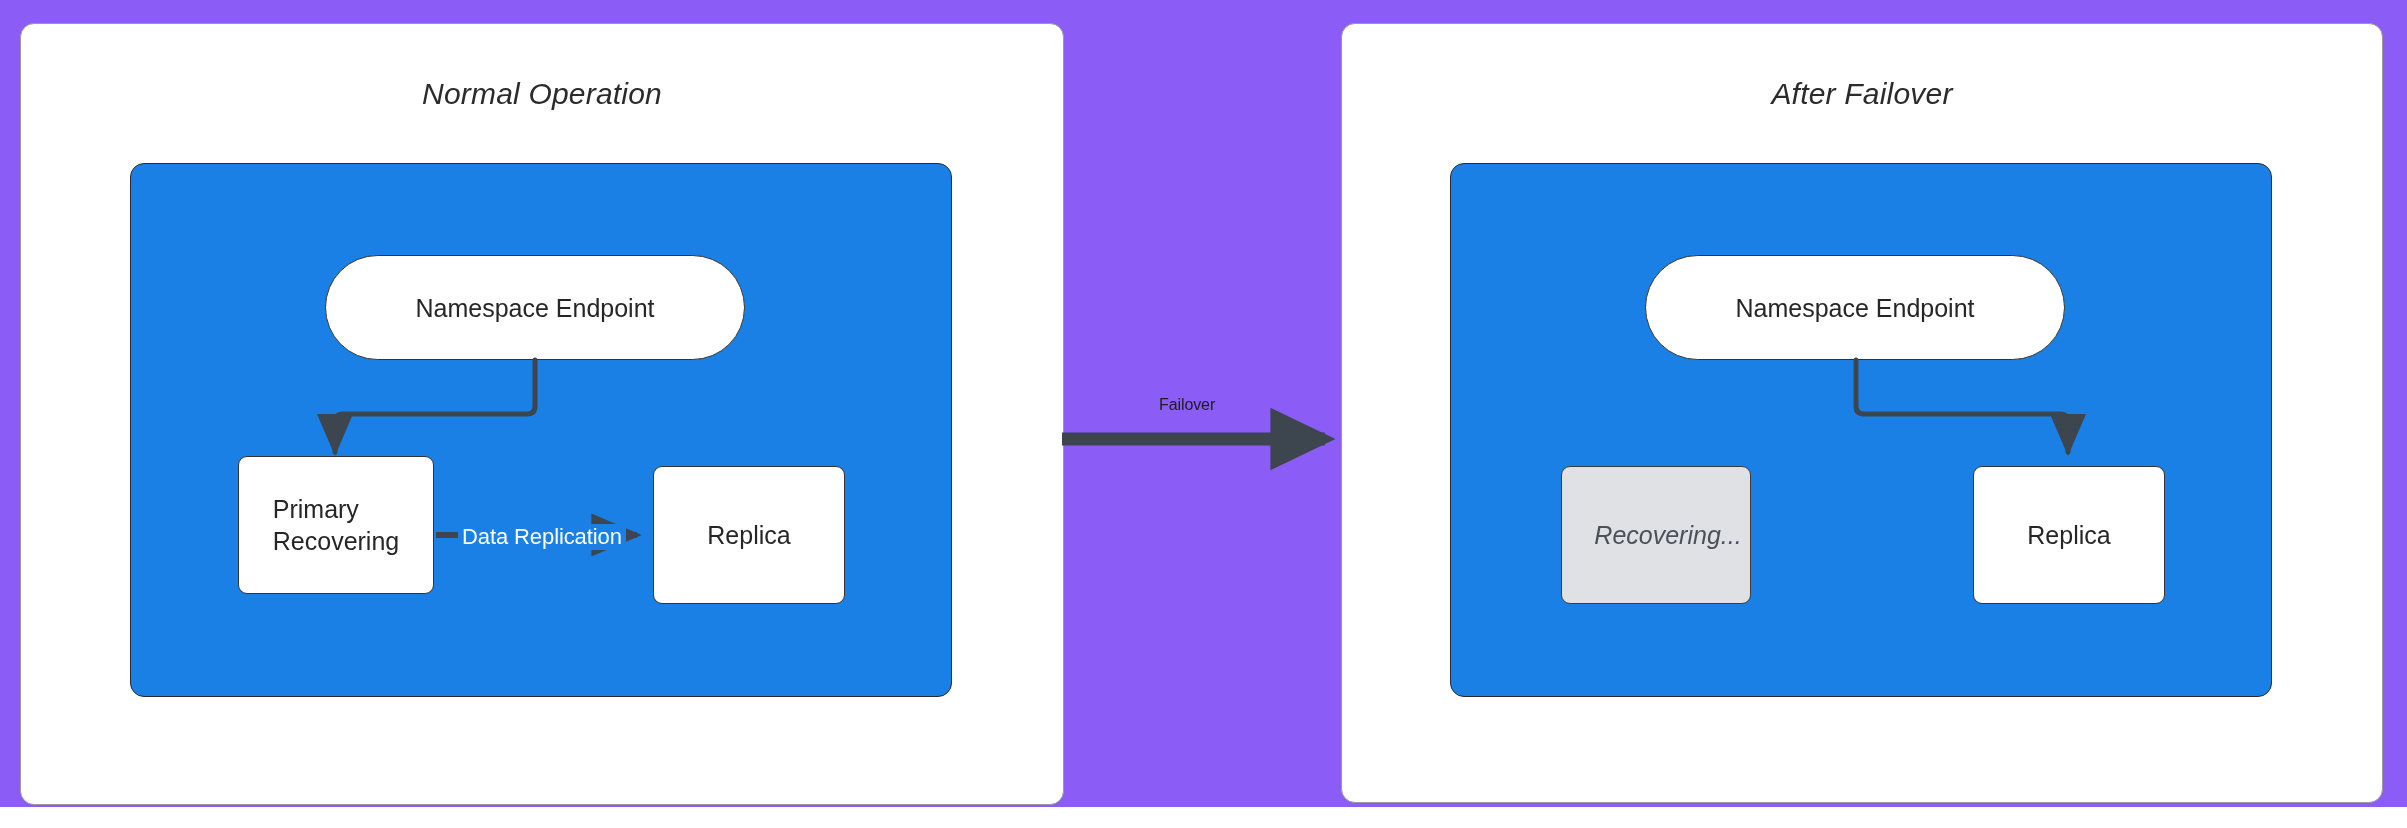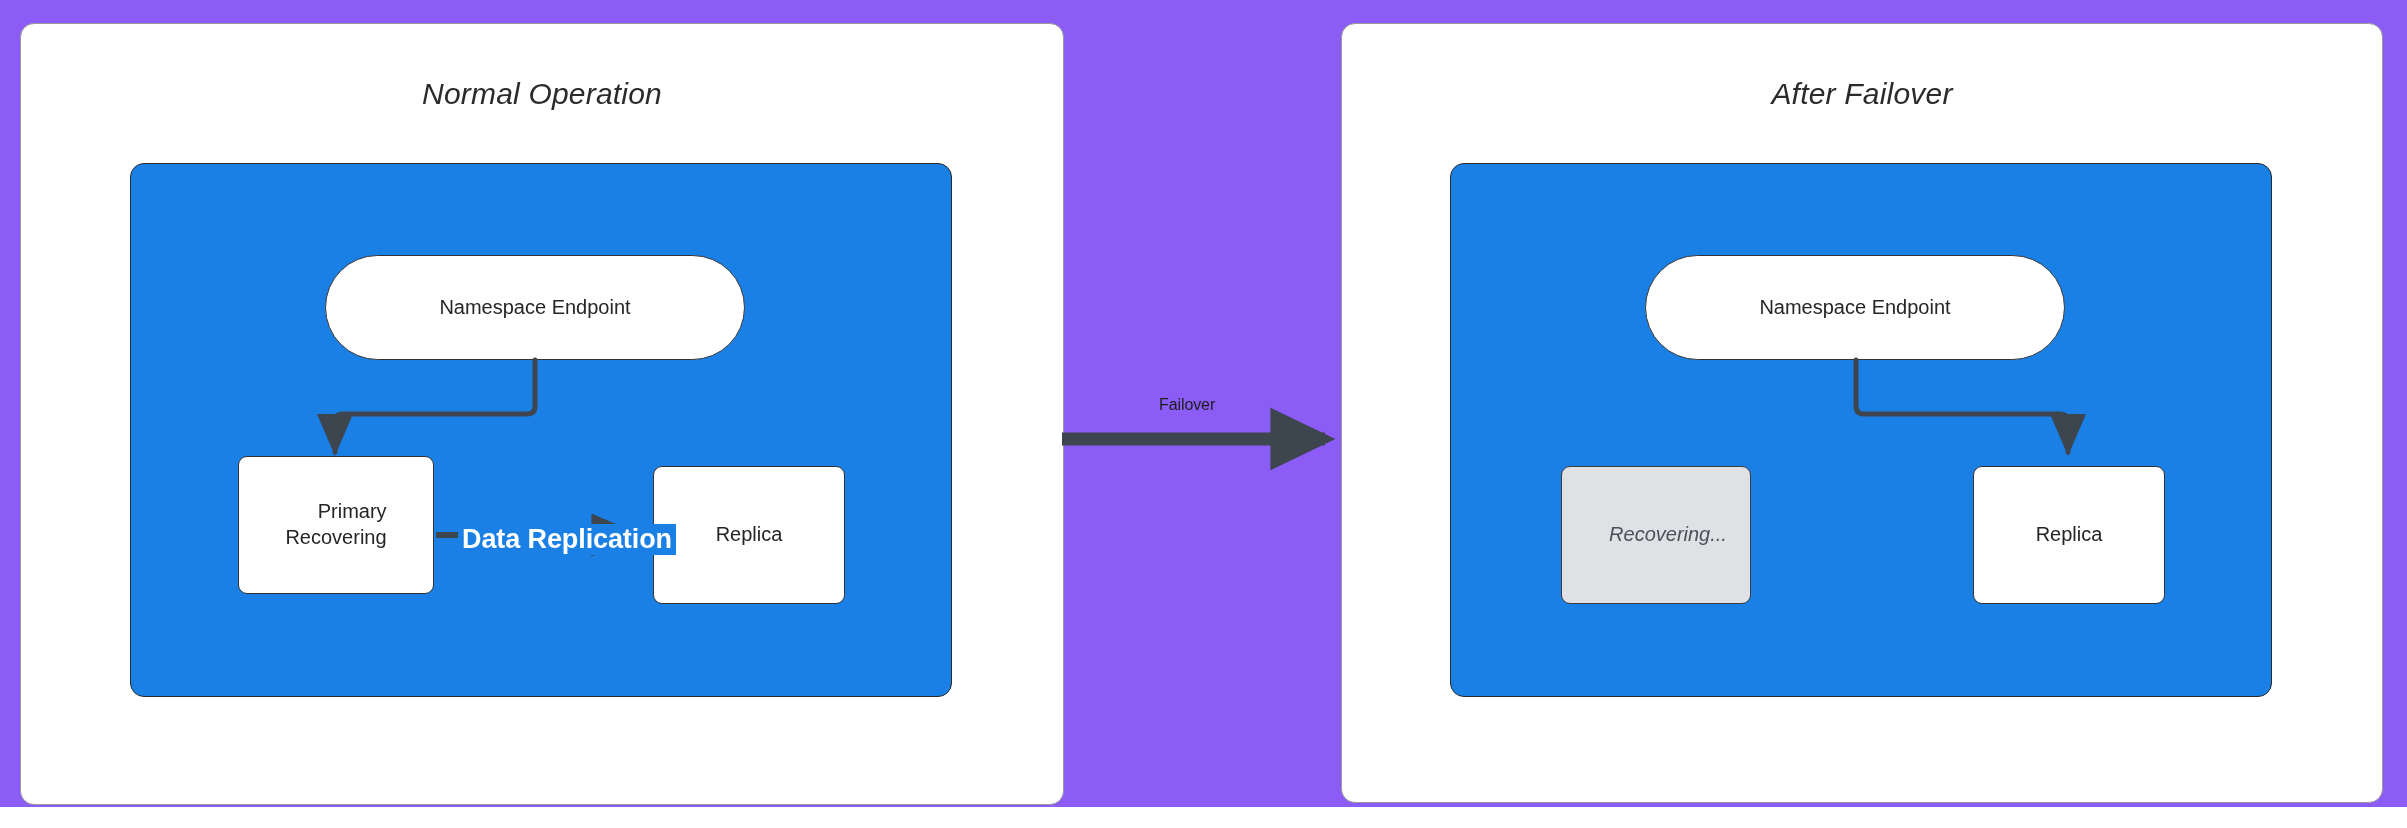--- a/index.html
+++ b/index.html
@@ -39,42 +39,42 @@
     border-radius: 14px;
     box-sizing: border-box;
     border: 1.4px solid #2a2a2a;
   }
   .node {
     position: absolute;
     box-sizing: border-box;
     display: flex;
     align-items: center;
     justify-content: center;
-    text-align: right;
-    font-size: 20px;
+    text-align: left;
+    font-size: 25px;
     line-height: 1.28;
     color: #262626;
     background: #ffffff;
     border: 1.7px solid #333333;
     border-radius: 9px;
   }
   .node.stadium {
     border-radius: 999px;
   }
   .node.recovering {
     background: #dfe1e4;
     border-color: #3d3d3d;
     font-style: italic;
     color: #4a5158;
     padding-left: 24px;
   }
   .edge-label {
     position: absolute;
-    font-size: 27px;
-    font-weight: bold;
+    font-size: 22px;
+    font-weight: normal;
     color: #ffffff;
     white-space: nowrap;
     letter-spacing: -0.1px;
   }
   .edge-label.dark {
     color: #1d1d1d;
     font-weight: normal;
     font-size: 16px;
   }
   svg.overlay {

